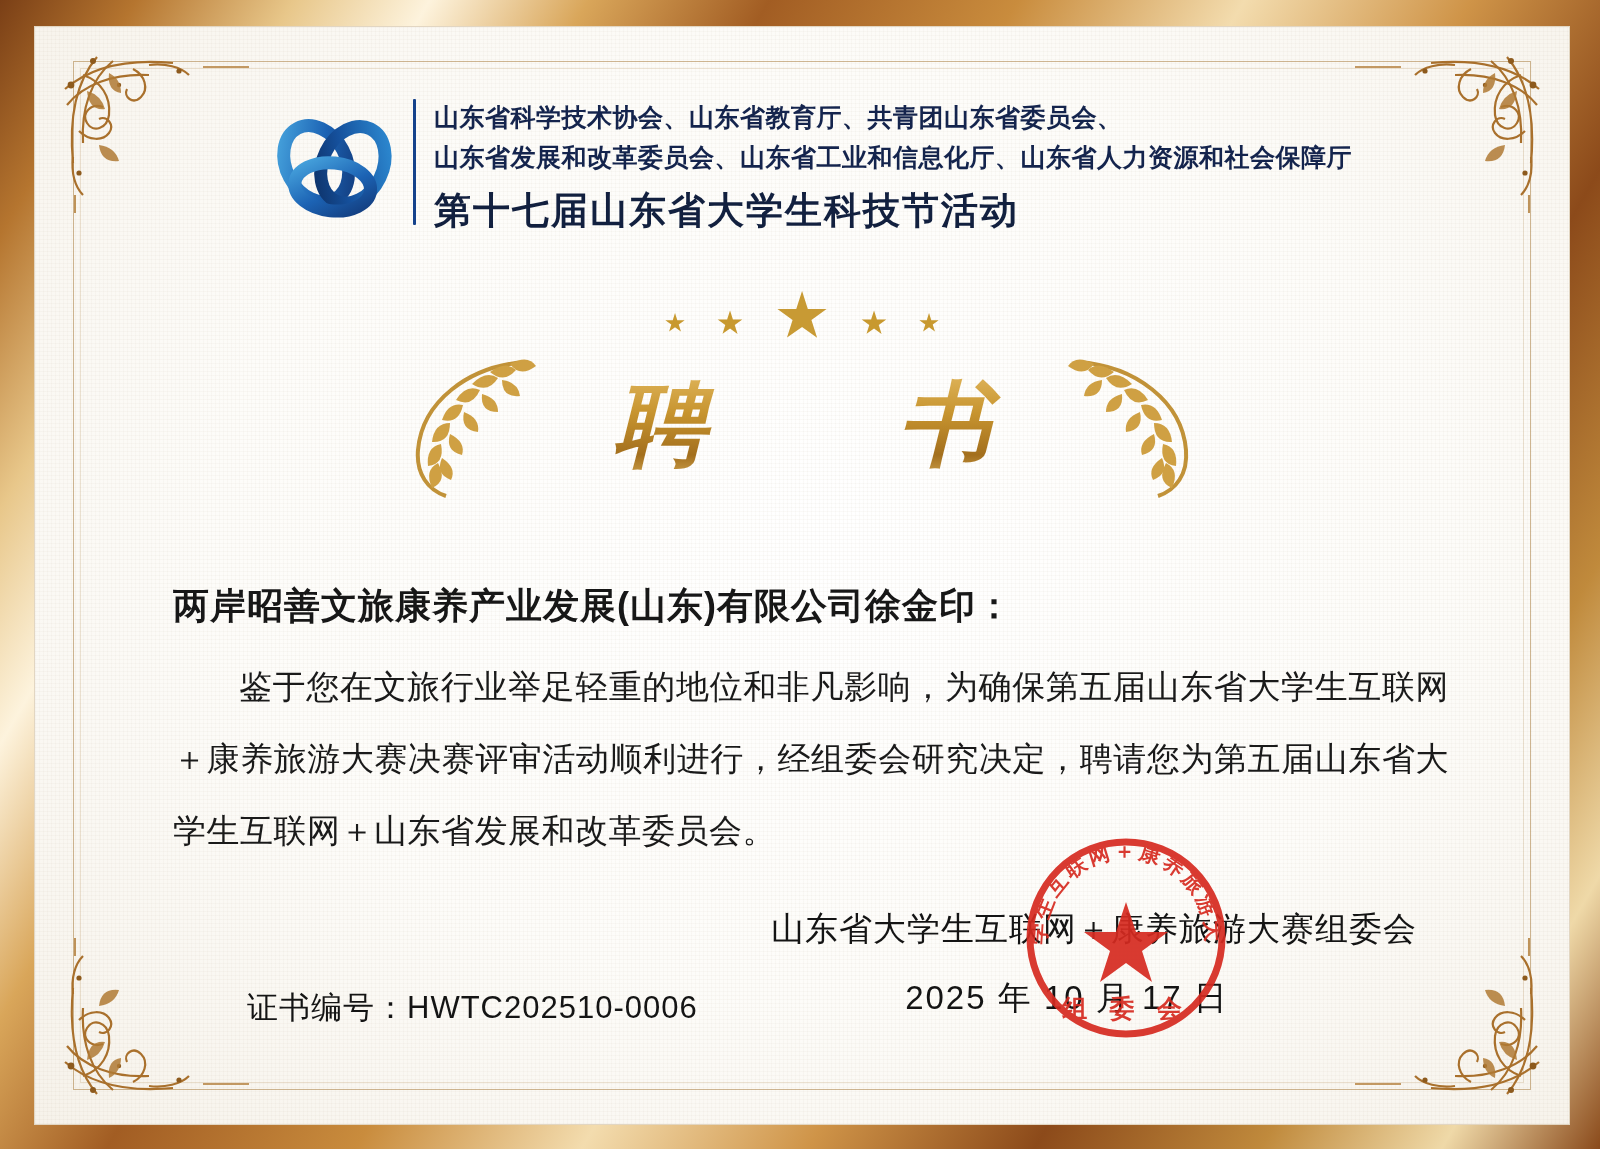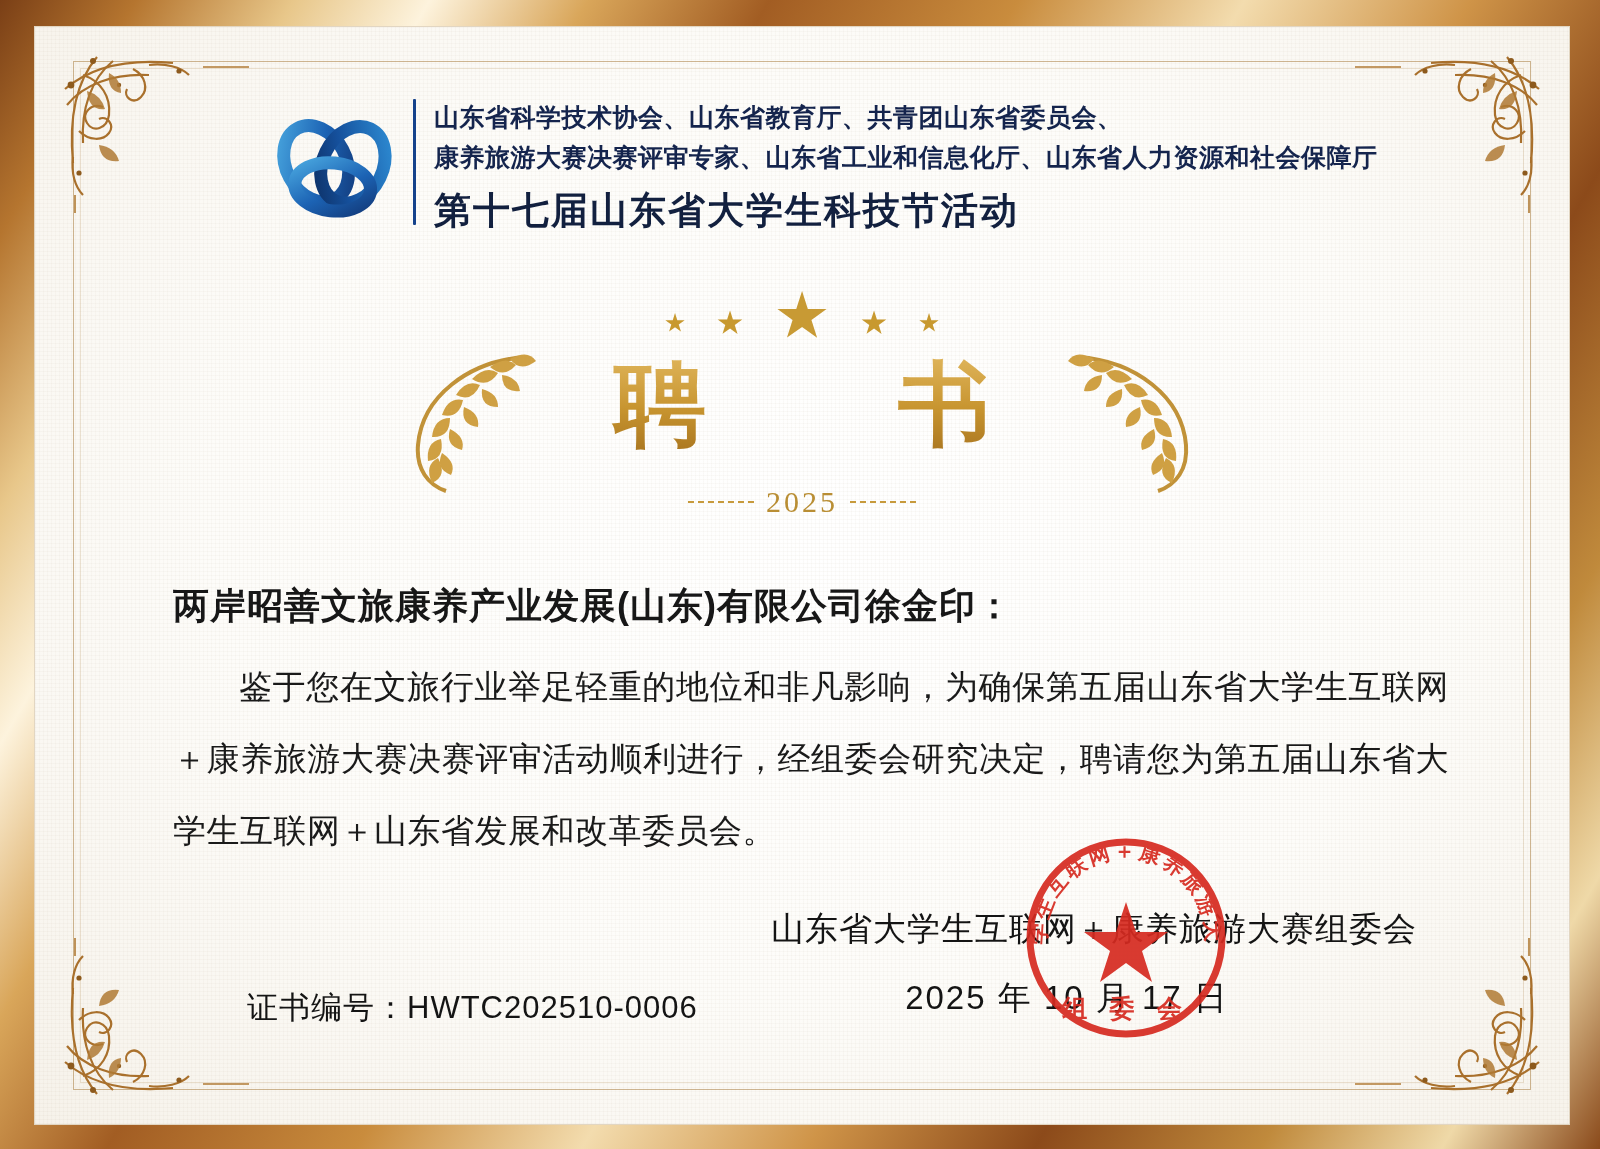--- a/index.html
+++ b/index.html
@@ -151,21 +151,23 @@
   .star.s3 { font-size: 56px; margin-bottom: 16px; color: #c89a34; }
 
   
   .title-block {
     position: absolute;
     top: 318px;
     left: 0;
     right: 0;
     display: flex;
     justify-content: center;
+    align-items: center;
     height: 160px;
+    font-style: italic;
   }
   .wreath {
     width: 140px;
     height: 150px;
   }
   .wreath svg { width: 100%; height: 100%; }
   .wreath.right { transform: scaleX(-1); }
   .main-title {
     font-family: "Liberation Serif", "DejaVu Serif", serif;
     font-size: 92px;
@@ -418,21 +420,21 @@
           <g transform="translate(70,66)">
             <ellipse cx="-16" cy="-10" rx="30" ry="40" transform="rotate(-28)" fill="none" stroke="url(#lg1)" stroke-width="13"></ellipse>
             <ellipse cx="16" cy="-8" rx="30" ry="40" transform="rotate(26)" fill="none" stroke="url(#lg2)" stroke-width="13"></ellipse>
             <ellipse cx="0" cy="22" rx="38" ry="24" transform="rotate(6)" fill="none" stroke="url(#lg1)" stroke-width="13"></ellipse>
           </g>
         </svg>
       </div>
       <div class="header-divider"></div>
       <div class="header-text">
         <div class="org-line">山东省科学技术协会、山东省教育厅、共青团山东省委员会、</div>
-        <div class="org-line">康养旅游大赛决赛评审专家、山东省工业和信息化厅、山东省人力资源和社会保障厅</div>
+        <div class="org-line">山东省发展和改革委员会、山东省工业和信息化厅、山东省人力资源和社会保障厅</div>
         <div class="event-title">第十七届山东省大学生科技节活动</div>
       </div>
     </div>
 
     <div class="stars">
       <span class="star s1">★</span>
       <span class="star s2">★</span>
       <span class="star s3">★</span>
       <span class="star s2">★</span>
       <span class="star s1">★</span>
@@ -479,25 +481,20 @@
             <path d="M104 30 q16 2 18 16 q-18 2 -18 -16 Z"></path>
             <path d="M84 44 q16 4 16 18 q-18 0 -16 -18 Z"></path>
             <path d="M66 62 q16 6 14 20 q-18 -2 -14 -20 Z"></path>
             <path d="M52 84 q16 8 12 21 q-17 -4 -12 -21 Z"></path>
             <path d="M44 108 q15 10 9 22 q-16 -6 -9 -22 Z"></path>
           </g>
         </svg>
       </div>
     </div>
 
-    <div class="year-row">
-      <span class="year-dash"></span>
-      <span class="year-text">2025</span>
-      <span class="year-dash"></span>
-    </div>
 
     <div class="body-block">
       <div class="salutation">两岸昭善文旅康养产业发展(山东)有限公司徐金印：</div>
       <div class="paragraph">鉴于您在文旅行业举足轻重的地位和非凡影响，为确保第五届山东省大学生互联网＋康养旅游大赛决赛评审活动顺利进行，经组委会研究决定，聘请您为第五届山东省大学生互联网＋山东省发展和改革委员会。</div>
     </div>
 
     <div class="sign-block">
       <div class="sign-org">山东省大学生互联网＋康养旅游大赛组委会</div>
       <div class="sign-date">2025 年 10 月 17 日</div>
     </div>

